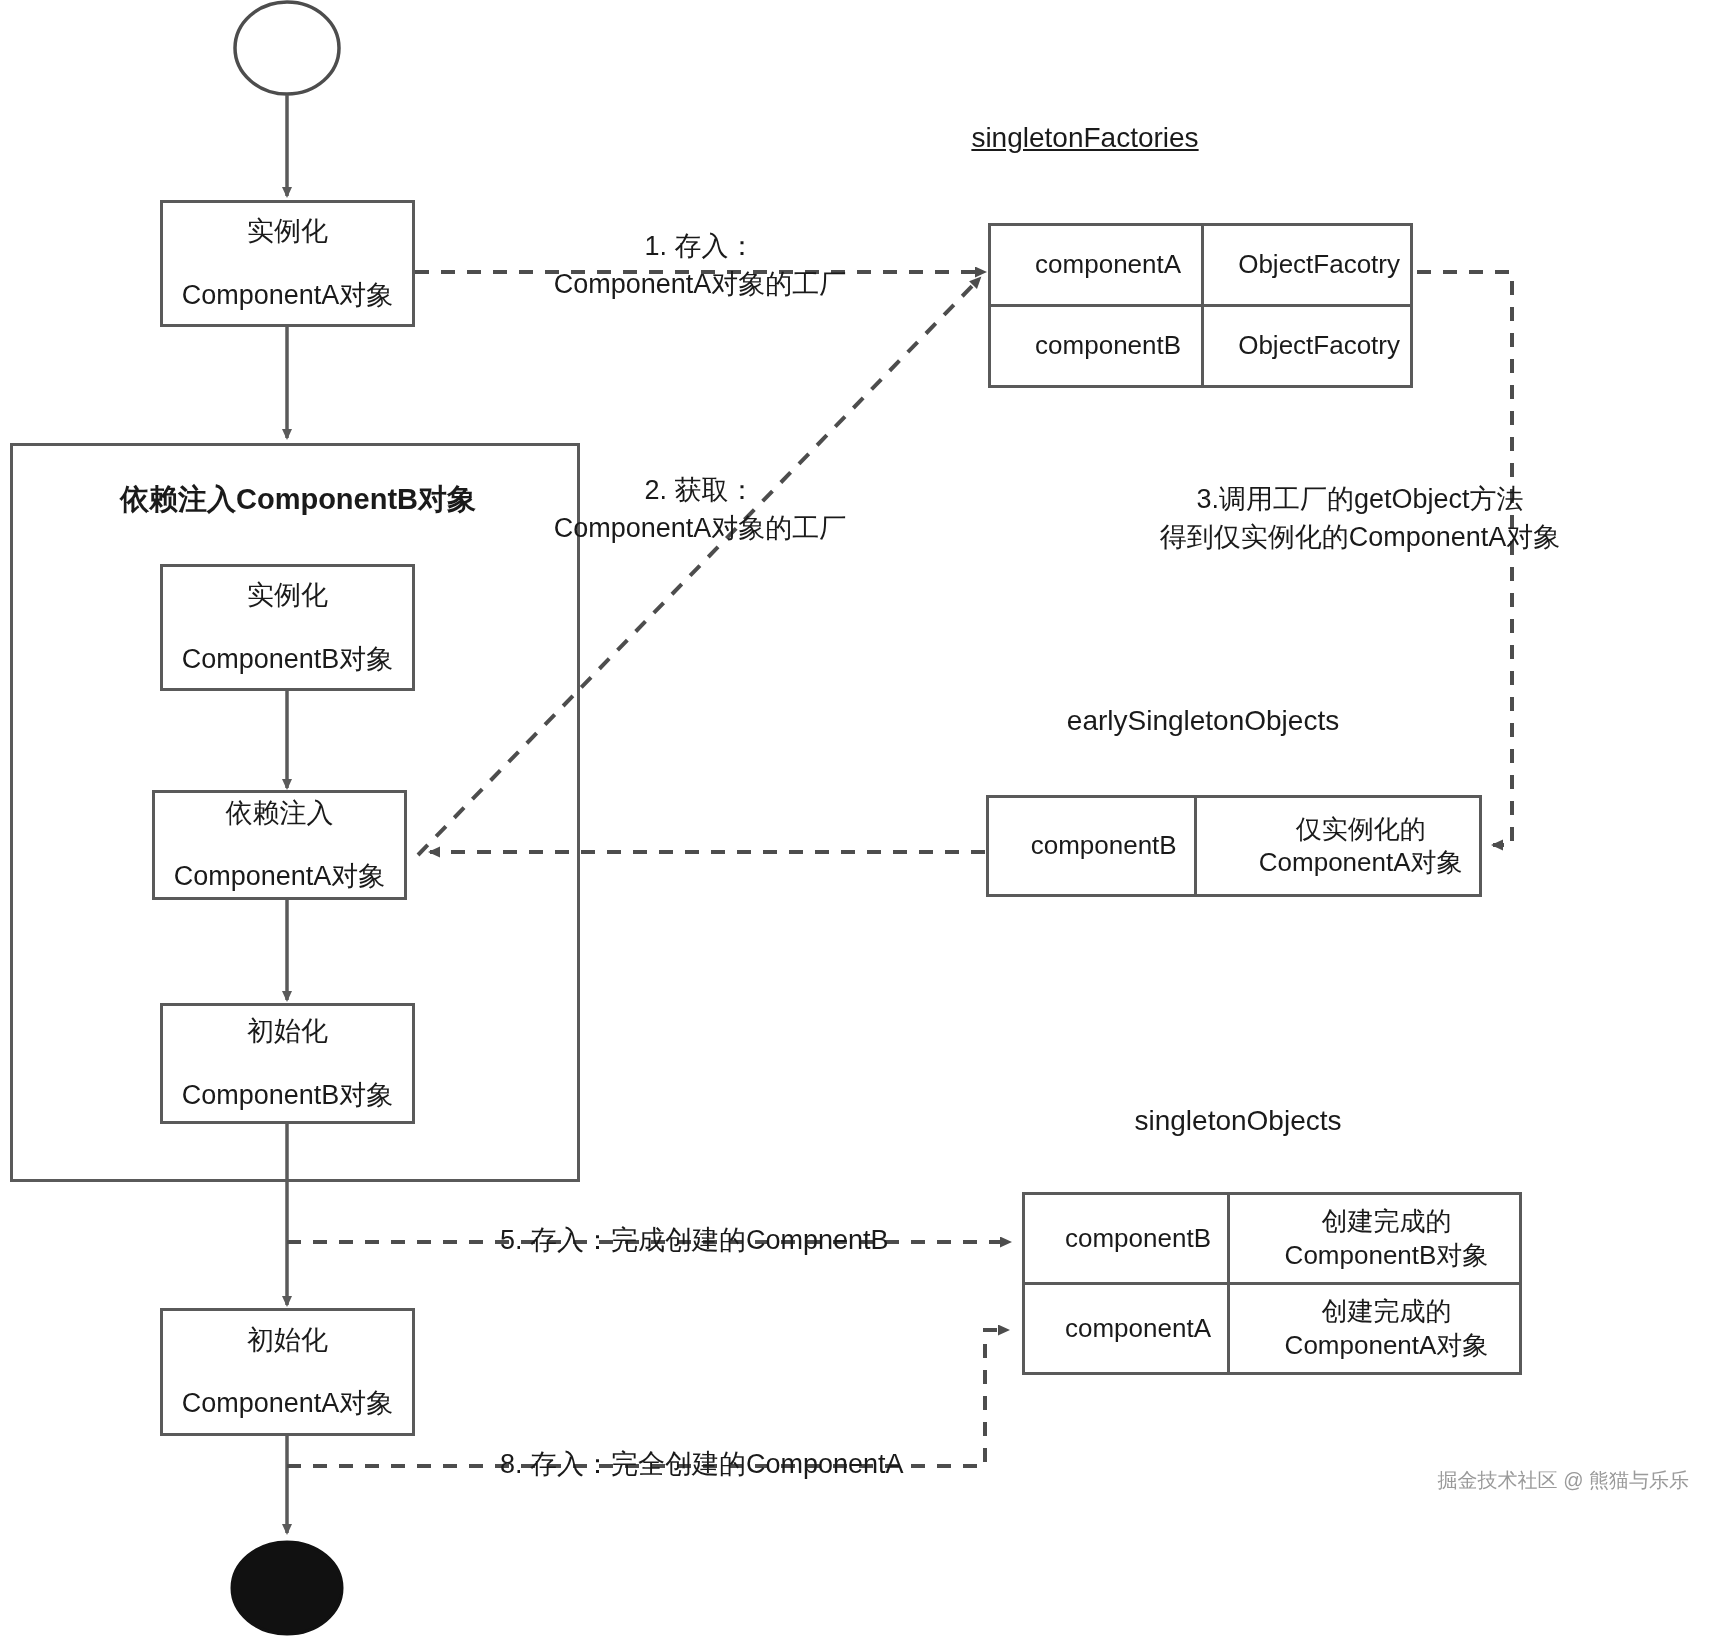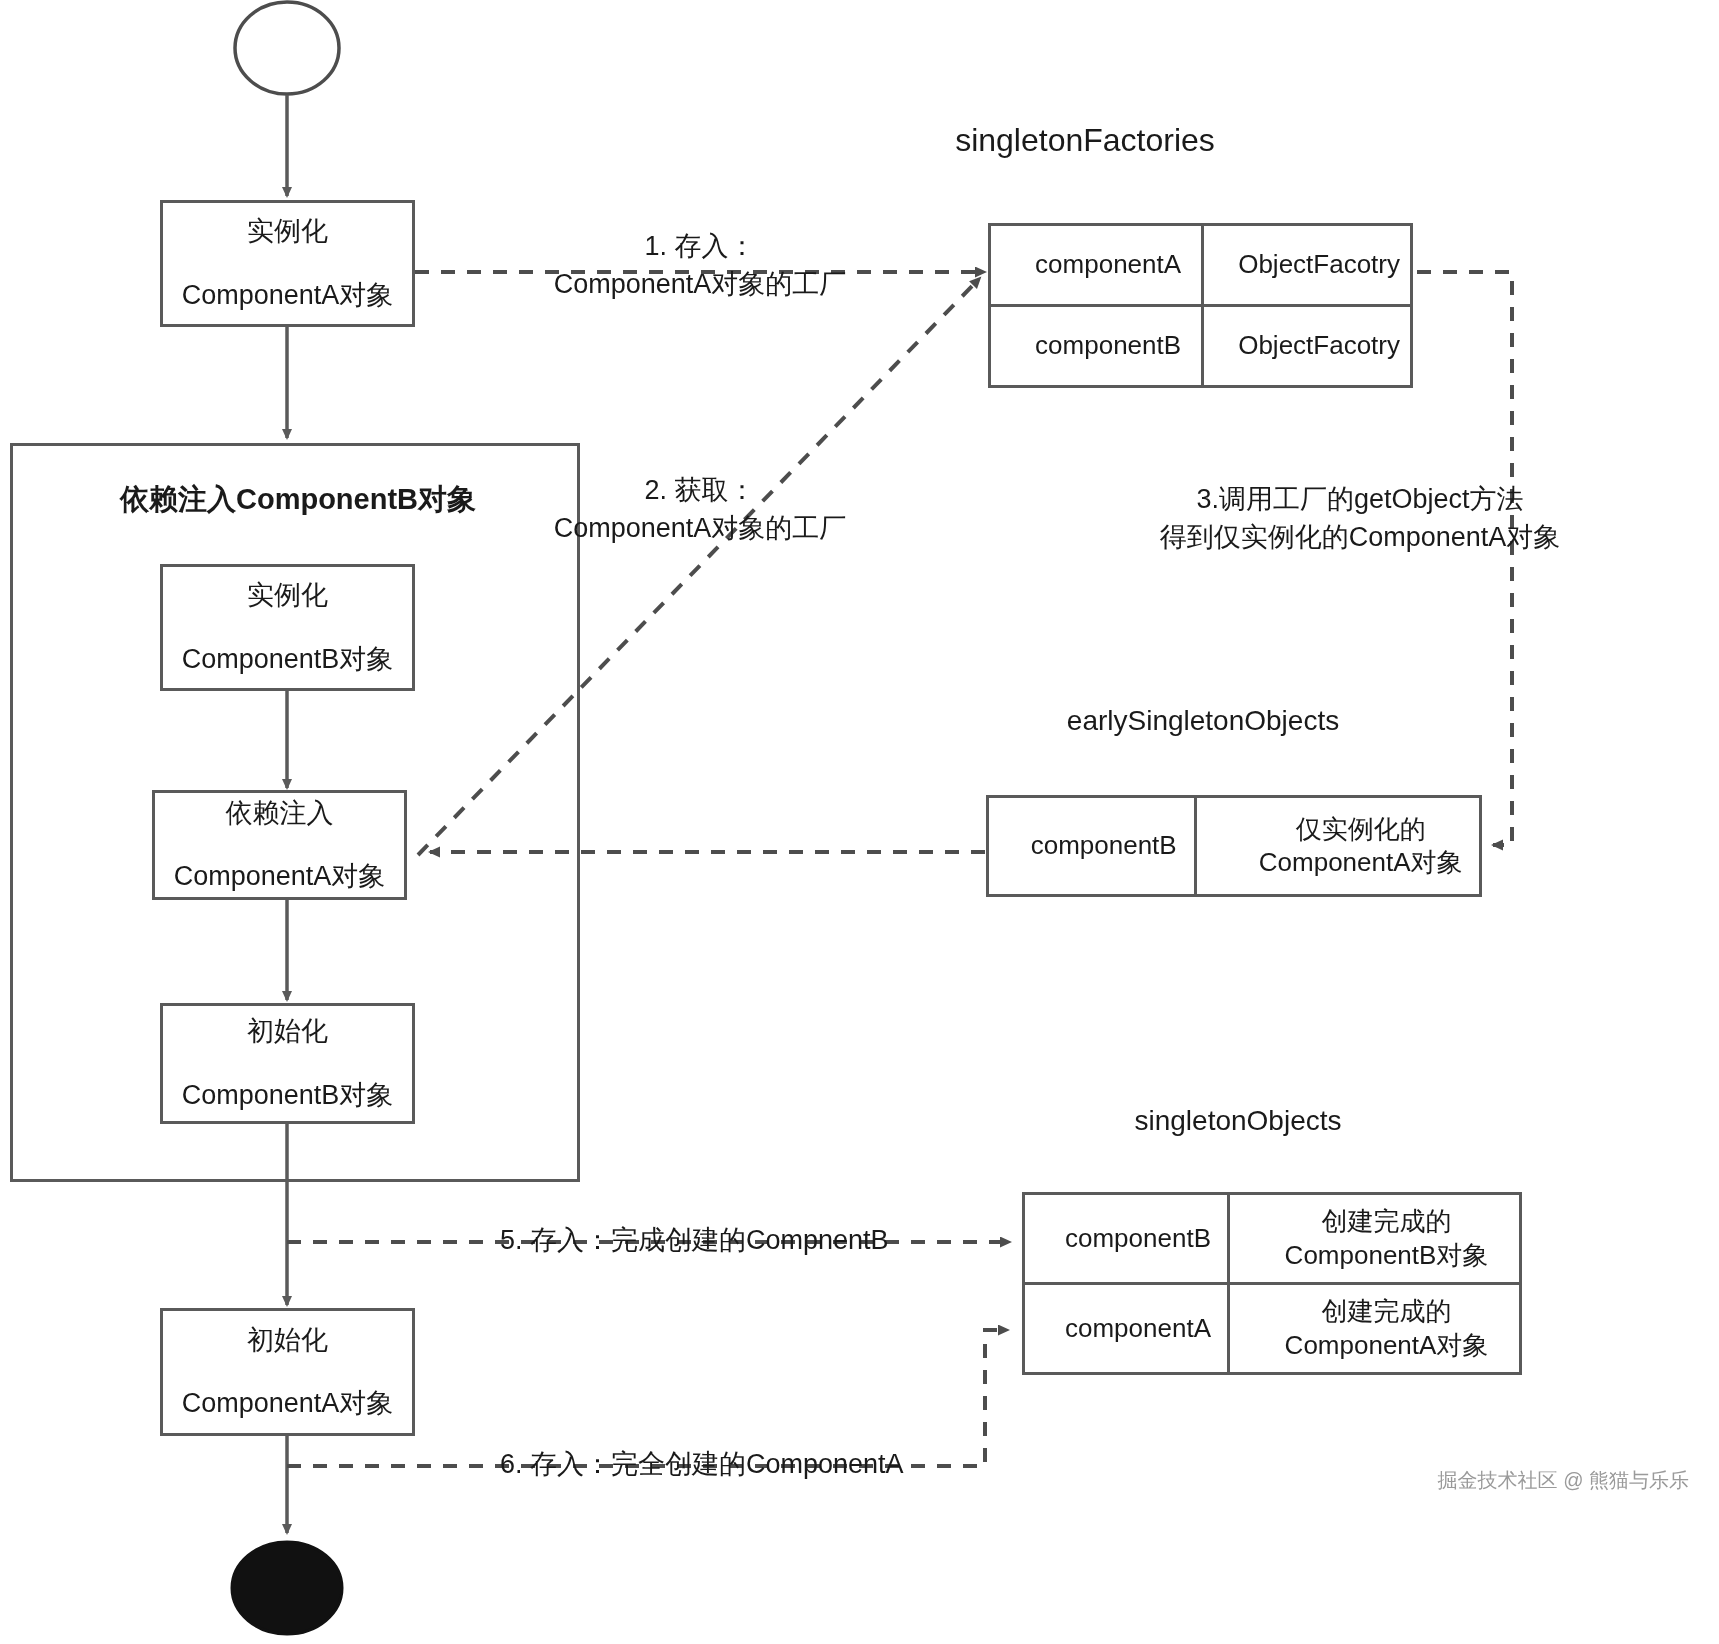--- a/index.html
+++ b/index.html
@@ -161,21 +161,21 @@
   <div class="node" style="left:160px;top:1003px;width:255px;height:121px;font-size:27px;">
     <span class="l1">初始化</span>
     <span class="l2">ComponentB对象</span>
   </div>
 
   <div class="node" style="left:160px;top:1308px;width:255px;height:128px;font-size:27px;">
     <span class="l1">初始化</span>
     <span class="l2">ComponentA对象</span>
   </div>
 
-  <div class="map-title" style="left:1085px;top:122px;font-size:32px;transform:translateX(-50%);">singletonFactories</div>
+  <div class="map-title" style="left:1085px;top:122px;font-size:28px;transform:translateX(-50%);text-decoration:underline;">singletonFactories</div>
 
   <div class="tbl" style="left:988px;top:223px;width:425px;height:165px;">
     <div class="row">
       <div class="cell" style="width:215px;font-size:26px;">componentA</div>
       <div class="cell" style="width:207px;font-size:26px;">ObjectFacotry</div>
     </div>
     <div class="row">
       <div class="cell" style="width:215px;font-size:26px;">componentB</div>
       <div class="cell" style="width:207px;font-size:26px;">ObjectFacotry</div>
     </div>
@@ -226,18 +226,18 @@
     <span>3.调用工厂的getObject方法</span>
     <span>得到仅实例化的ComponentA对象</span>
   </div>
 
 
   <div class="edge-label" style="left:500px;top:1222px;font-size:27px;">
     <span>5. 存入：完成创建的CompnentB</span>
   </div>
 
   <div class="edge-label" style="left:500px;top:1446px;font-size:27px;">
-    <span>6. 存入：完全创建的ComponentA</span>
+    <span>8. 存入：完全创建的ComponentA</span>
   </div>
 
   <div class="watermark" style="right:30px;bottom:150px;font-size:20px;">掘金技术社区 @ 熊猫与乐乐</div>
 
 </div>
 
 </body></html>

